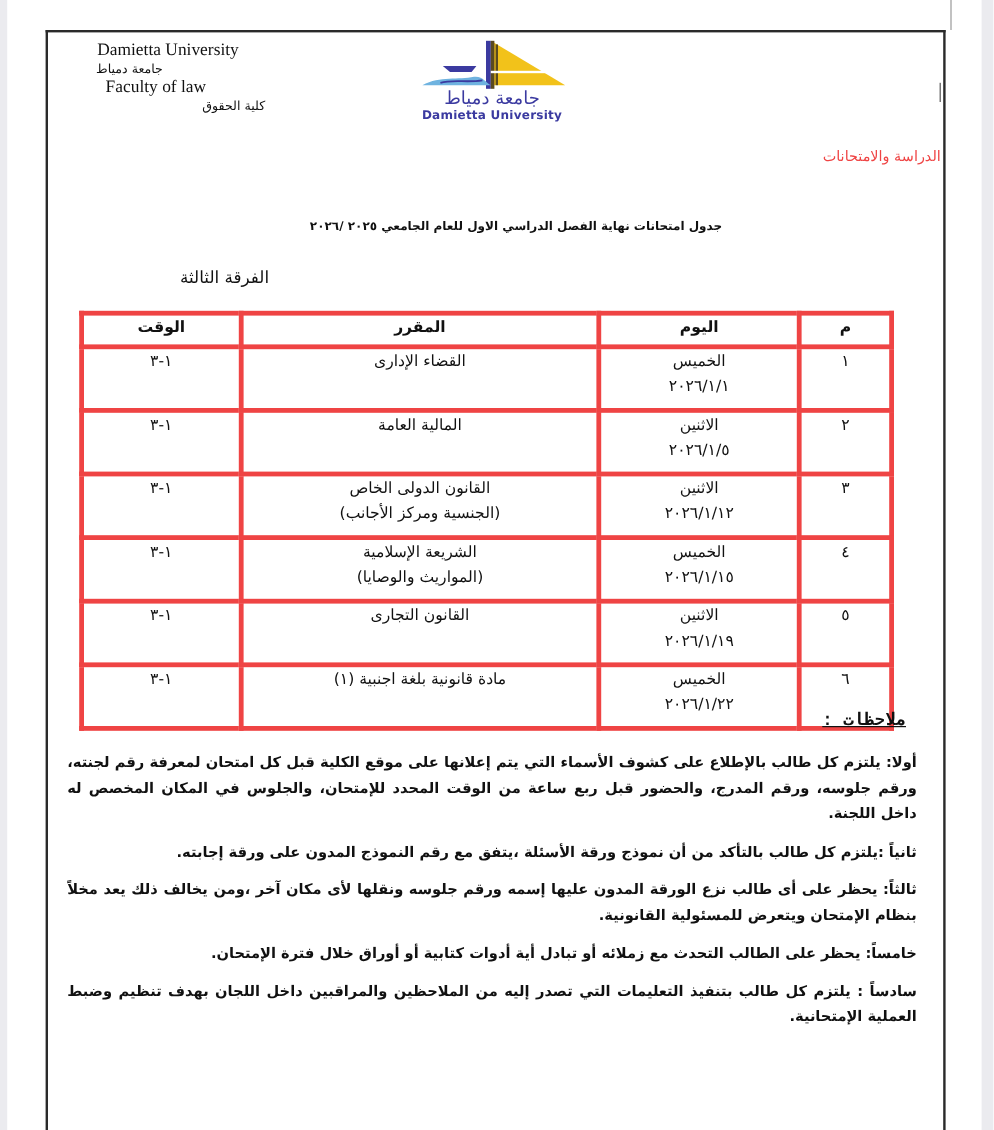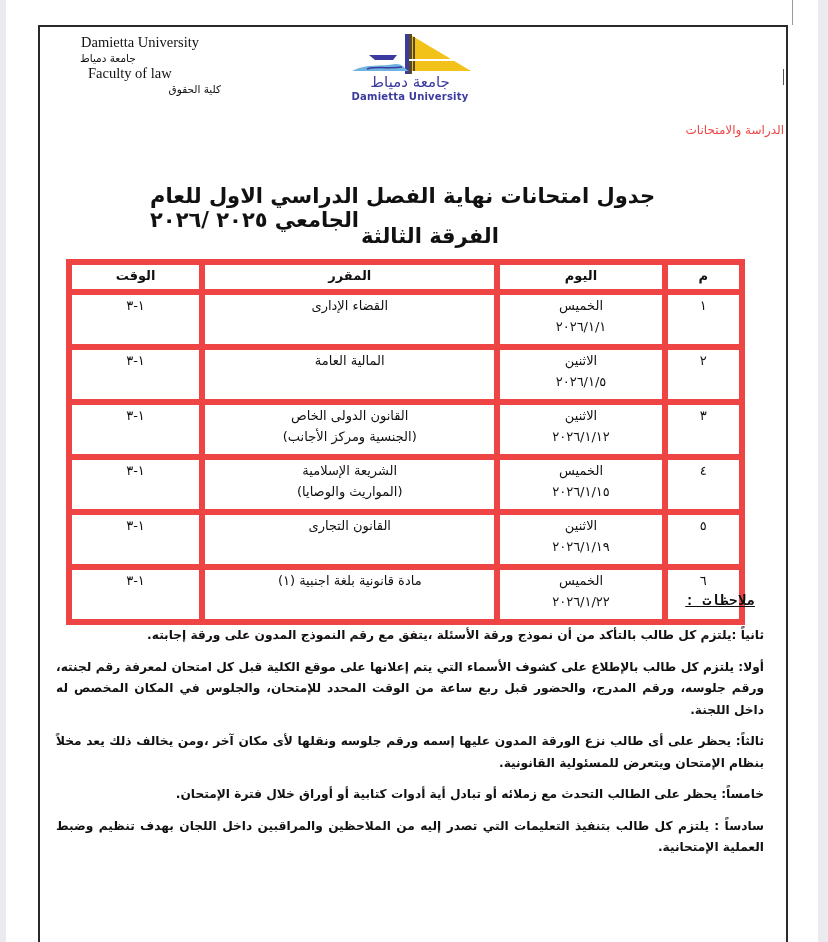--- a/index.html
+++ b/index.html
@@ -25,30 +25,30 @@
     .lh-line3 { margin-left:7px; }
     .lh-line4 { margin-left:10px;text-align:right; }
 
     .logo { position:absolute; left:307px; top:4px; width:126px; height:76px; }
     .logo-ar { position:absolute; left:0; width:126px; top:42px; text-align:center; font-size:15px; color:#3b3aa0; direction:rtl; font-family:"DejaVu Sans", sans-serif; }
     .logo-en { position:absolute; left:0; width:126px; top:60px; text-align:center; font-size:10px; font-weight:bold; color:#3b3aa0; font-family:"DejaVu Sans", sans-serif; letter-spacing:0.2px; }
 
     .cursor-mark { position:absolute; left:743px; top:42px; width:1px; height:16px; background:#555; }
     .dept { position:absolute; right:2px; top:96px; font-size:12px; direction:rtl; color:#ef4444; font-family:"DejaVu Sans", sans-serif; }
 
-    .title { position:absolute; left:110px; width:560px; top:157px; text-align:left; direction:rtl; font-weight:bold; font-size:21px; font-family:"DejaVu Sans", sans-serif; }
-    .subtitle { position:absolute; left:110px; width:560px; top:197px; text-align:center; direction:rtl; font-weight:bold; font-size:21px; font-family:"DejaVu Sans", sans-serif; }
+    .title { position:absolute; left:110px; width:560px; top:157px; text-align:center; direction:rtl; font-weight:bold; font-size:10px; font-family:"DejaVu Sans", sans-serif; }
+    .subtitle { position:absolute; left:110px; width:560px; top:197px; text-align:left; direction:rtl; font-weight:normal; font-size:14px; font-family:"DejaVu Sans", sans-serif; }
 
     table.schedule {
       position:absolute; left:26px; top:232px; width:679px;
       border-collapse:collapse; direction:rtl;
       font-family:"DejaVu Sans", sans-serif;
     }
     table.schedule th, table.schedule td {
-      border:6px solid #ef4444; text-align:center; vertical-align:top; padding:0;
+      border:4px solid #ef4444; text-align:center; vertical-align:top; padding:0;
     }
     table.schedule th { height:24px; font-weight:bold; font-size:13px; line-height:22px; }
     table.schedule td { height:49px; font-weight:normal; font-size:13px; line-height:21px; }
     .col-num { width:75px; }
     .col-day { width:167px; }
     .col-course { width:303px; }
     .col-time { width:132px; }
     .day-date { display:block; }
 
     .notes-heading { position:absolute; right:31px; top:565px; direction:rtl; font-weight:bold; font-size:14.5px; text-decoration:underline; font-family:Liberation Mono, monospace; }
@@ -173,20 +173,20 @@
             <span class="day-date"></span>
           </td>
         <td>١-٣</td>
       </tr>
     </tbody>
   </table>
 
   <div class="notes-heading">ملاحظات :</div>
 
   <div class="notes">
+    <p class="note">أولا: يلتزم كل طالب  بالإطلاع على كشوف الأسماء التي يتم إعلانها على موقع الكلية قبل كل امتحان لمعرفة رقم لجنته، ورقم جلوسه، ورقم المدرج، والحضور قبل ربع ساعة من الوقت المحدد للإمتحان، والجلوس في المكان المخصص له داخل اللجنة.</p>
     <p class="note">ثانياً :يلتزم كل طالب بالتأكد من أن نموذج ورقة الأسئلة ،يتفق مع رقم النموذج المدون على ورقة إجابته.</p>
-    <p class="note">أولا: يلتزم كل طالب  بالإطلاع على كشوف الأسماء التي يتم إعلانها على موقع الكلية قبل كل امتحان لمعرفة رقم لجنته، ورقم جلوسه، ورقم المدرج، والحضور قبل ربع ساعة من الوقت المحدد للإمتحان، والجلوس في المكان المخصص له داخل اللجنة.</p>
     <p class="note">ثالثاً: يحظر على أى طالب نزع الورقة المدون عليها إسمه ورقم جلوسه ونقلها لأى مكان آخر ،ومن يخالف ذلك يعد مخلاً بنظام الإمتحان ويتعرض للمسئولية القانونية.</p>
     <p class="note">خامساً: يحظر على الطالب التحدث مع زملائه أو تبادل أية أدوات كتابية أو أوراق خلال فترة الإمتحان.</p>
     <p class="note">سادساً : يلتزم كل طالب بتنفيذ التعليمات التي تصدر إليه من الملاحظين والمراقبين داخل اللجان بهدف تنظيم وضبط العملية الإمتحانية.</p>
   </div>
 
 </div>
 
 </body></html>

